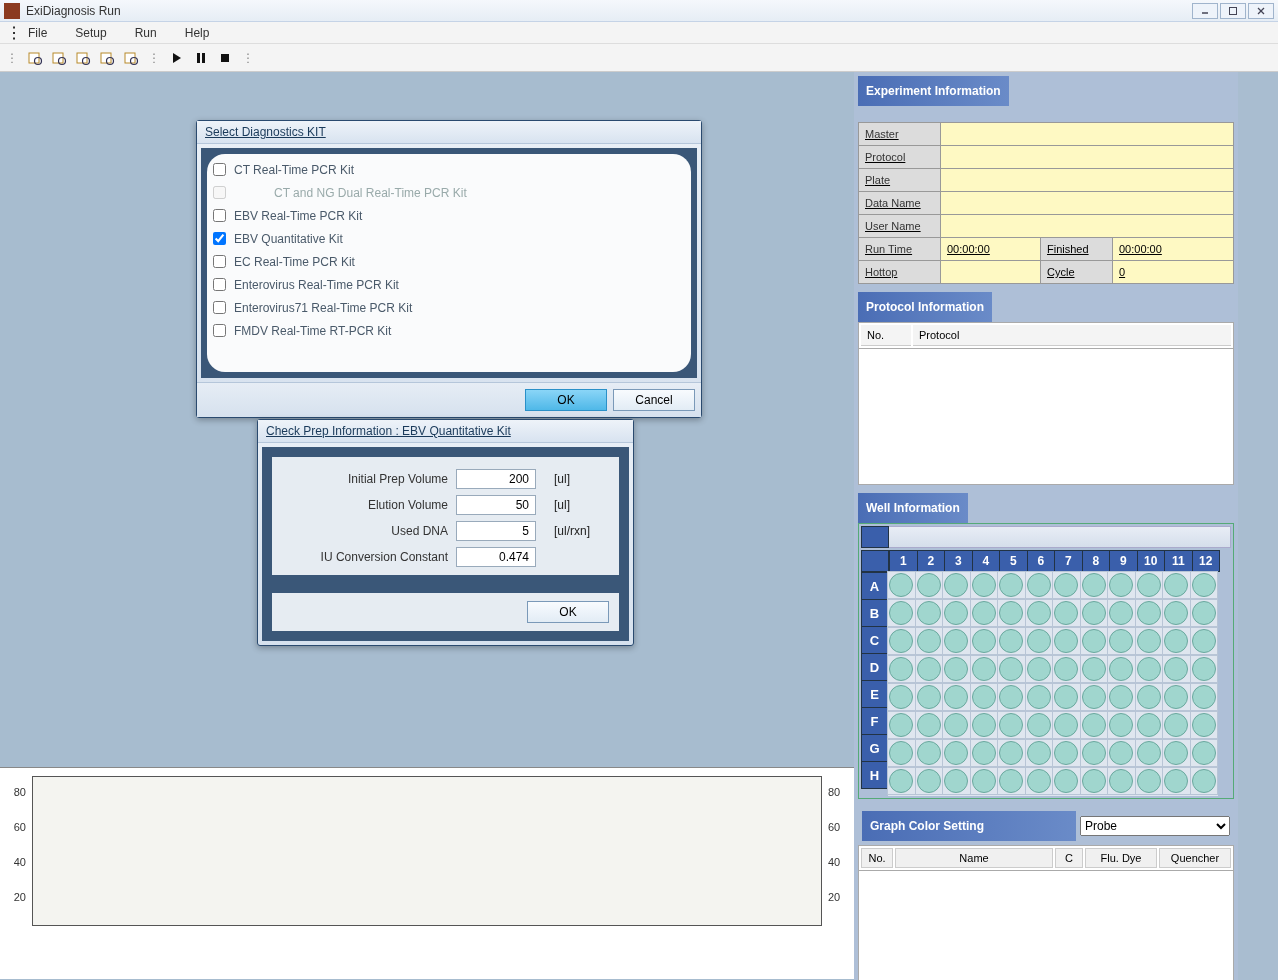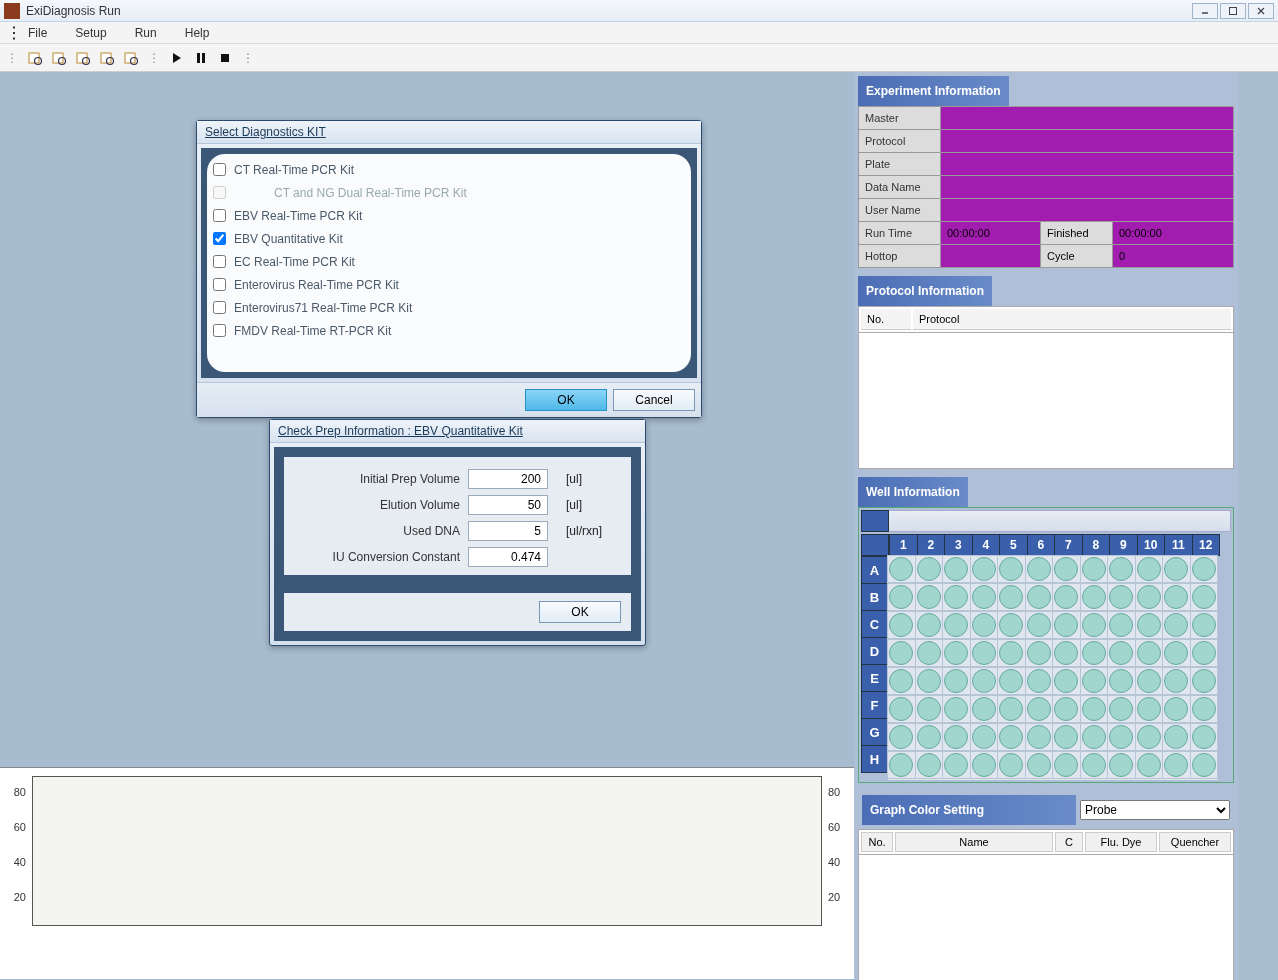--- a/index.html
+++ b/index.html
@@ -37,42 +37,42 @@
 .dialog-buttons button.primary { background:linear-gradient(to bottom,#8ad5f7,#4fb8e8); border-color:#2a90c8; }
 
 
 .kit-dialog { left: 196px; top: 48px; width: 506px; }
 .kit-list { height: 218px; overflow-y: scroll; background:#fafbfc; padding:4px 6px;border-radius:18px; }
 .kit-item { display:flex; align-items:center; height:23px; font-size:12px; color:#4a5a6a; }
 .kit-item.disabled { color:#9aa;gap:40px; }
 .kit-item input { margin-right:8px; }
 
 
-.prep-dialog { left:257px; top:347px; width:377px;margin-left:12px; }
+.prep-dialog { left:257px; top:347px; width:377px; }
 .prep-body { background:#3a5778; margin:4px; padding:10px; }
 .prep-inner { background:#e6ecf2; padding:10px 14px 4px 14px; }
 .prep-row { display:flex; align-items:center; height:24px; margin-bottom:2px; }
 .prep-row label { flex:0 0 170px; text-align:right; font-size:12px; color:#333; padding-right:8px; }
 .prep-row input { width:80px; height:20px; font-size:12px; text-align:right; padding-right:6px; border:1px solid #9ab; background:#fff; }
 .prep-row .unit { font-size:12px; color:#222; padding-left:18px; }
 .prep-buttons-wrap { background:#e6ecf2; padding:10px 14px 12px 0; display:flex; justify-content:flex-end; }
 .prep-buttons-wrap button { width:82px; height:22px; font-size:12px; border:1px solid #7a99b8; background:linear-gradient(to bottom,#f8fbfe,#e2ecf5); }
 
 
 .bottom-chart { position:absolute; left:0; top:695px; width:854px; height:212px; background:#fff; border-top:1px solid #888; }
 .chart-inner { position:absolute; left:32px; top:8px; width:790px; height:150px; border:1px solid #555; background:#f4f4f0; }
 .axis-label-left { position:absolute; left:6px; font-size:11px; color:#333; text-align:right; width:20px; }
 .axis-label-right { position:absolute; right:6px; font-size:11px; color:#333; text-align:left; width:20px; }
 
 
 .right-panel { position:absolute; left:854px; top:0; width:384px; height:100%; background:#aebfd7; padding:0; }
 .section-header { background:linear-gradient(to right,#4a6db5,#6a8bc8); color:#fff; font-size:12px; font-weight:bold; padding:8px 8px; display:inline-block; }
 
 
-.info-table { width:100%; border-collapse:collapse; background:#a21caf; margin-top:0; }
+.info-table { width:100%; border-collapse:collapse; background:#fef9c3; margin-top:16px;text-decoration:underline; }
 .info-table td { border:1px solid #999; font-size:11px; padding:3px 6px; height:23px; }
 .info-table td.label { background:#dcdcdc; width:82px; color:#333; }
 .info-table td.label2 { background:#dcdcdc; width:72px; }
 .info-block { padding:4px; background:#aebfd7; }
 
 
 .protocol-table { width:100%; background:#fff; border:1px solid #aaa; height:158px; }
 .protocol-table thead th { font-size:11px; font-weight:normal; background:#f4f4f4; border-bottom:1px solid #ccc; padding:4px 6px; text-align:left; }
 .protocol-table thead th:first-child { width:50px; }
 

